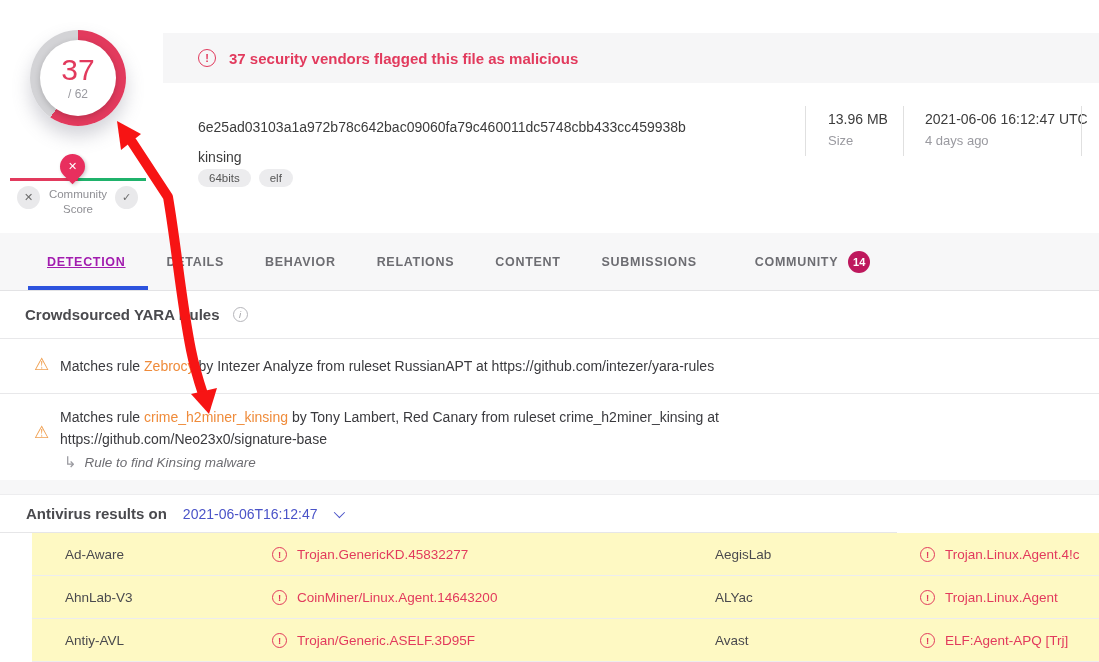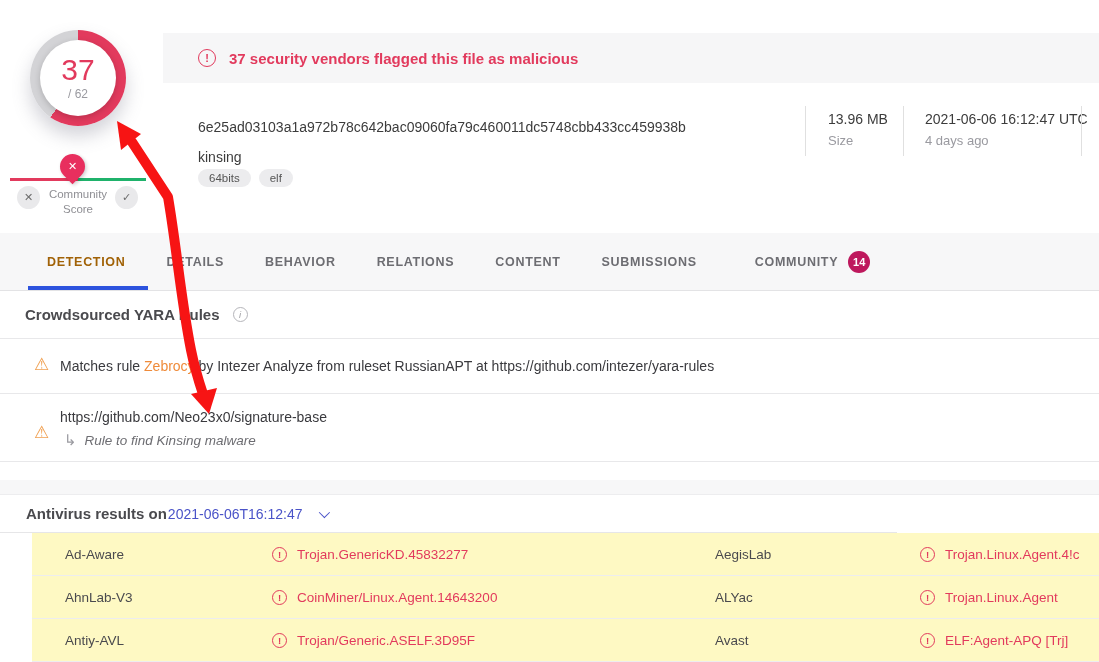--- a/index.html
+++ b/index.html
@@ -48,21 +48,21 @@
   .meta-divider { position:absolute; top:23px; height:50px; width:1px; background:#e0e0e0; }
   .meta-col { position:absolute; top:28px; }
   .meta-main { font-size:14px; color:#3c3c3c; }
   .meta-sub  { font-size:13px; color:#9a9aa0; margin-top:6px; }
 
   
   .tab-bar { position:absolute; left:0; top:233px; width:1099px; height:58px; background:#f7f7f8;
     border-bottom:1px solid #e3e3e5; display:flex; align-items:center; padding-left:47px; gap:41px; }
   .tab { position:relative; height:100%; display:flex; align-items:center; gap:10px;
     font-size:12.5px; font-weight:bold; letter-spacing:.7px; color:#6d6d72; cursor:pointer; }
-  .tab.active { color:#a16207; }
+  .tab.active { color:#a21caf;text-decoration:underline; }
   .tab.active::after { content:''; position:absolute; left:-19px; right:-22px; bottom:0; height:4px; background:#2d53de; }
   .tab.with-badge { margin-left:17px; }
   .tab-badge { width:22px; height:22px; border-radius:50%; background:#be185d; color:#fff;
     font-size:11px; letter-spacing:0; display:inline-flex; align-items:center; justify-content:center; }
 
   
   .yara-head { position:absolute; left:0; top:291px; width:1099px; height:47px; background:#fff;
     display:flex; align-items:center; padding-left:25px; }
   .section-title { font-size:15px; font-weight:bold; color:#4a4a4e; }
   .info-icon { width:15px; height:15px; border:1px solid #b5b5ba; border-radius:50%; color:#a0a0a5;
@@ -74,21 +74,21 @@
   .yara-line { font-size:14px; color:#3a3a3e; line-height:22px; }
   .yara-link { color:#ef8b3a; cursor:pointer; }
   .yara-note { font-size:13.5px; color:#6d6d72; font-style:italic; margin-top:3px; padding-left:4px; }
   .yara-note .branch { font-style:normal; color:#9a9aa0; font-size:15px; margin-right:8px; }
 
   
   .gap-band { position:absolute; left:0; top:480px; width:1099px; height:15px; background:#f7f7f8;
     border-bottom:1px solid #ededef; }
   .av-head { position:absolute; left:0; top:495px; width:897px; height:38px; background:#fff;
     border-bottom:1px solid #e6e6e8; display:flex; align-items:center; padding-left:26px; }
-  .av-date-link { color:#4a53c8; font-size:14px; margin-left:1px; cursor:pointer; }
+  .av-date-link { color:#4a53c8; font-size:14px; margin-left:16px; cursor:pointer; }
   .chevron { width:8px; height:8px; border-right:1.8px solid #4a53c8; border-bottom:1.8px solid #4a53c8;
     transform:rotate(45deg) translateY(-2px); margin-left:16px; cursor:pointer; }
   .av-table { position:absolute; left:0; top:533px; width:1089px; background:#fef9c3;margin-left:32px; }
   .av-row { position:relative; height:43px; border-bottom:1px solid #ededef; }
   .av-cell { position:absolute; top:0; height:43px; display:flex; align-items:center; font-size:13.5px; }
   .engine1 { left:33px;  color:#4a4a4e; }
   .engine2 { left:683px; color:#4a4a4e; }
   .result1 { left:240px; }
   .result2 { left:888px; }
   .av-result { display:flex; align-items:center; gap:10px; color:#e23a5d; }
@@ -184,20 +184,21 @@
         <span>i</span>
       </span>
   </div>
   <div class="yara-card">
       <div class="yara-row" style="padding: 16px 30px 16px 60px;">
         <span class="warn-triangle" style="top: 17px;">⚠</span>
         <div class="yara-line"><span>Matches rule </span><span class="yara-link">Zebrocy</span><span> by Intezer Analyze from ruleset RussianAPT at https://github.com/intezer/yara-rules</span></div>
       </div>
       <div class="yara-row" style="padding: 12px 30px 12px 60px;">
         <span class="warn-triangle" style="top: 30px;">⚠</span>
+        <div class="yara-line"><span>Matches rule </span><span class="yara-link">crime_h2miner_kinsing</span><span> by Tony Lambert, Red Canary from ruleset crime_h2miner_kinsing at</span></div>
         <div class="yara-line"><span>https://github.com/Neo23x0/signature-base</span></div>
         <div class="yara-note"><span class="branch">↳</span><span>Rule to find Kinsing malware</span></div>
       </div>
     </div>
 
   <div class="gap-band"></div>
   <div class="av-head">
     <span class="section-title">Antivirus results on</span>
     <span class="av-date-link">2021-06-06T16:12:47</span>
     <span class="chevron"></span>

